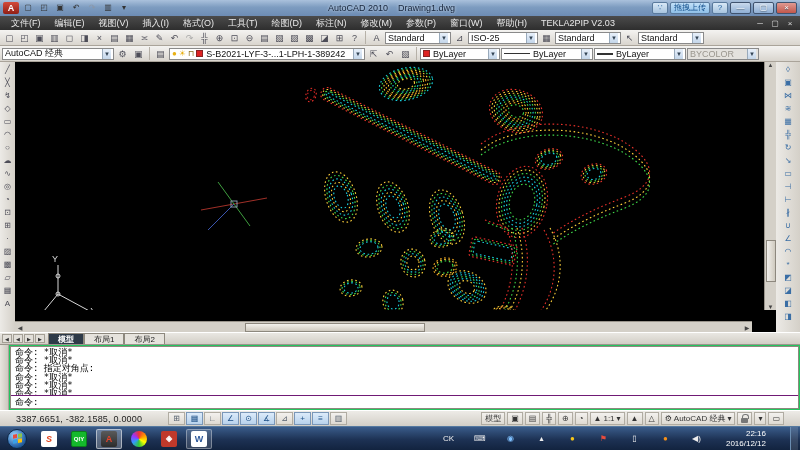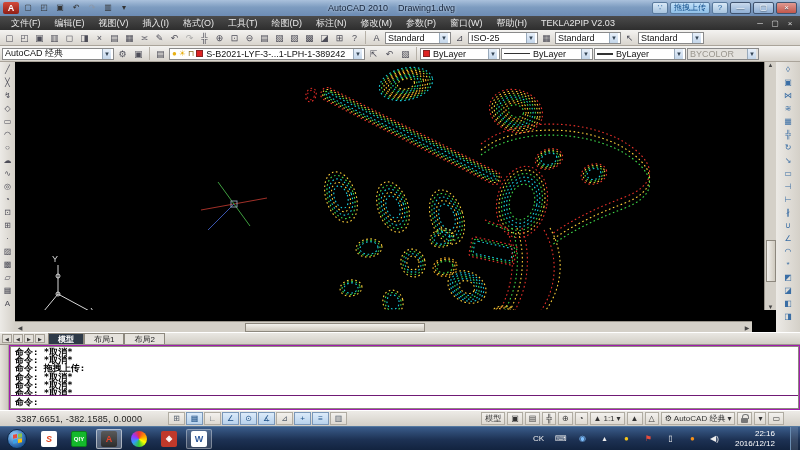--- a/index.html
+++ b/index.html
@@ -56,21 +56,21 @@
   .sarr.endh { margin-left:auto; }
 
   
   .tabsrow { height:12px; background:linear-gradient(#e9e7e2,#d2cec6); border-top:1px solid #fff; display:flex; align-items:flex-end; padding-left:2px; font-size:8px; }
   .tab-arrows { display:flex; gap:1px; margin-right:3px; margin-bottom:1px; }
   .tab-arrows span { width:10px; height:9px; background:#e2dfd9; border:1px solid #a49f95; font-size:5px; line-height:8px; text-align:center; color:#333; }
   .tab { padding:0 9px; height:11px; line-height:11px; border:1px solid #8d887e; border-bottom:none; background:#e6e3dd; color:#222; }
   .tab.active { background:#2e3a48; color:#fff; font-weight:bold; }
 
   
-  .cmd { height:66px; background:#a21caf; display:flex; border-top:1px solid #9a958c;font-weight:bold; }
+  .cmd { height:66px; background:#22c55e; display:flex; border-top:1px solid #9a958c; }
   .cmd-grip { width:9px; background:linear-gradient(90deg,#e8e5df,#cdc8bf); border-right:1px solid #a8a399; }
   .cmd-body { flex:1; display:flex; flex-direction:column; background:#fff; border:1px solid #8d887e; margin:1px; font-family:"DejaVu Sans Mono","Liberation Mono",monospace; font-size:9px; color:#000; }
   .cmd-hist { flex:1; padding:1px 4px; line-height:8.2px; overflow:hidden; }
   .cmd-hist div { white-space:pre; }
   .cmd-prompt { border-top:1px solid #701a75; padding:1px 4px; line-height:10px; }
 
   
   .status { height:16px; background:linear-gradient(#edebe7,#d3cfc7); display:flex; align-items:center; padding:0 16px; gap:2px; border-top:1px solid #fff; }
   .coords { width:150px; color:#222; letter-spacing:.2px; }
   .stgl { width:17px; height:13px; border:1px solid #b0aca2; display:inline-flex; align-items:center; justify-content:center; font-size:8px; color:#56616e; background:linear-gradient(#f3f1ee,#dedad2); }
@@ -88,21 +88,21 @@
   .app { width:26px; height:20px; display:flex; align-items:center; justify-content:center; border-radius:2px; }
   .app.open { background:rgba(255,255,255,.14); border:1px solid rgba(255,255,255,.35); }
   .app.active { background:rgba(255,255,255,.28); border:1px solid rgba(255,255,255,.5); }
   .ico { width:16px; height:16px; border-radius:2px; display:flex; align-items:center; justify-content:center; font-weight:bold; font-size:9px; }
   .ico.sogou { background:#fff; color:#e0401a; font-style:italic; }
   .ico.iqiyi { background:#14b82c; color:#fff; font-size:6px; border:1px solid #0c7d1c; }
   .ico.acad { background:linear-gradient(#5a5a5a,#2c2c2c); color:#e8432a; }
   .ico.pin { border-radius:50%; background:conic-gradient(#e33,#f90,#ff0,#3c3,#39f,#93f,#e33); }
   .ico.redapp { background:#c0392b; color:#fff; font-size:8px; }
   .ico.word { background:#fff; color:#2b579a; }
-  .tray { margin-left:auto; display:flex; align-items:center; gap:11px; color:#eee; font-size:8px; }
+  .tray { margin-left:auto; display:flex; align-items:center; gap:20px; color:#eee; font-size:8px; }
   .tray .ti { width:11px; text-align:center; }
   .clock { text-align:right; line-height:10px; color:#fff; margin:0 4px; }
   .show-desk { width:8px; height:24px; background:rgba(255,255,255,.12); border-left:1px solid #6a8cb0; }
 </style>
 </head>
 <body>
 
 <div class="screen">
 
   <div class="titlebar">
@@ -479,21 +479,21 @@
     <span class="tab">布局2</span>
   </div>
 
   <div class="cmd">
     <div class="cmd-grip"></div>
     <div class="cmd-body">
       <div class="cmd-hist">
 
       <div>命令: *取消*</div>
           <div>命令: *取消*</div>
-          <div>命令: 拖拽上传:</div>
+          <div>命令: 指定对角点:</div>
           <div>命令: *取消*</div>
           <div>命令: *取消*</div>
           <div>命令: *取消*</div>
         </div>
       <div class="cmd-prompt">命令:</div>
     </div>
   </div>
 
   <div class="status">
     <span class="coords">3387.6651, -382.1585, 0.0000</span>

